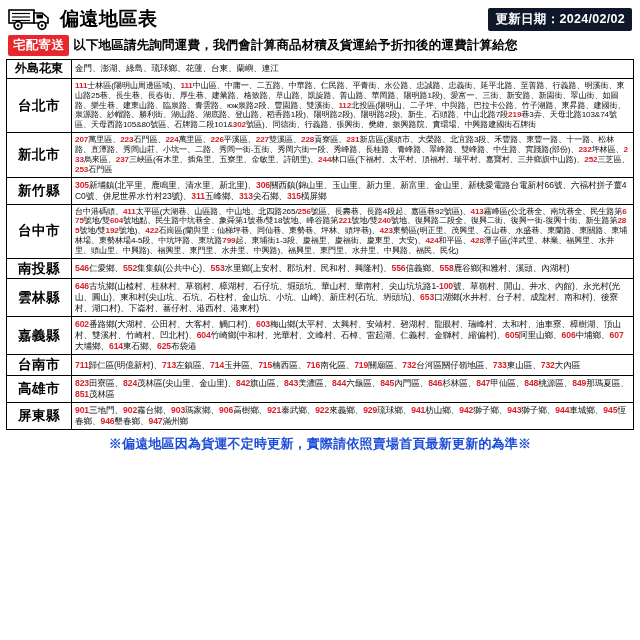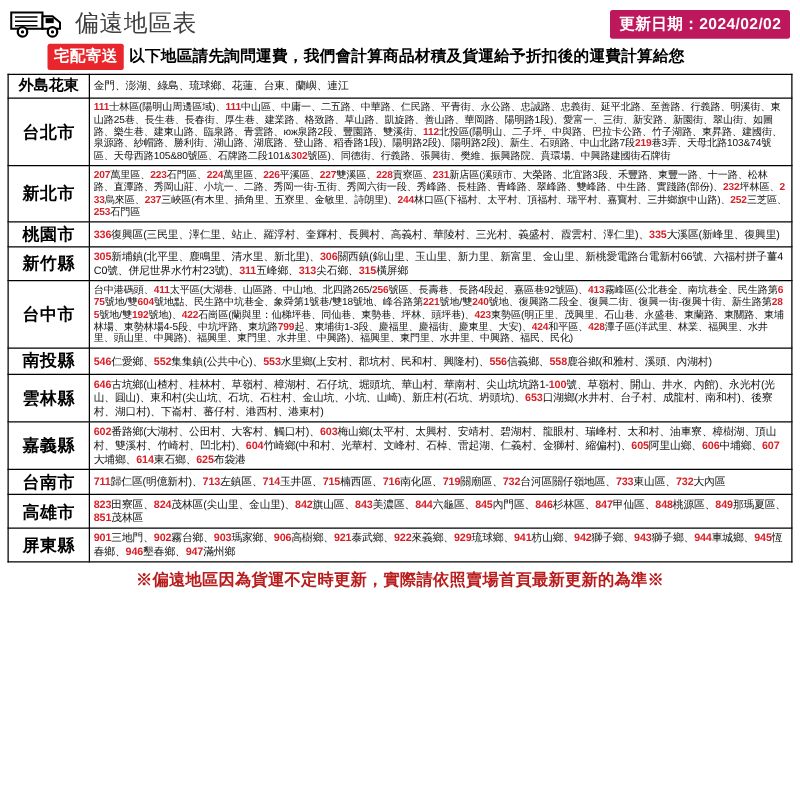--- a/index.html
+++ b/index.html
@@ -31,28 +31,28 @@
     padding: 0 2px;
   }
   .truck-icon {
     width: 46px;
     height: 26px;
     flex: 0 0 auto;
     position: relative;
   }
   .title {
     font-size: 19px;
-    font-weight: normal;
+    font-weight: bold;
     letter-spacing: 0.5px;
     white-space: nowrap;
-    color: #404040;
+    color: #000000;
   }
   .header-spacer { flex: 1 1 auto; }
   .update-box {
-    background: #be185d;
+    background: #0f172a;
     color: #ffffff;
     font-size: 12.5px;
     font-weight: bold;
     padding: 3px 7px;
     border-radius: 2px;
     white-space: nowrap;
     letter-spacing: 0.3px;
   }
 
   
@@ -64,21 +64,20 @@
     white-space: nowrap;
   }
   .subtitle-tag {
     background: #e8262b;
     color: #ffffff;
     font-size: 12.5px;
     font-weight: bold;
     padding: 2px 5px;
     border-radius: 2px;
     letter-spacing: 0.3px;
-    margin-left: 30px;
   }
   .subtitle-text {
     font-size: 12.5px;
     font-weight: bold;
     color: #000;
     letter-spacing: 0.2px;
     text-align: center;
   }
 
   
@@ -116,21 +115,21 @@
     font-size: 8.1px;
     line-height: 1.22;
   }
   .num { color: #d81f26; font-weight: bold; }
 
   
   .footer {
     text-align: center;
     font-size: 13px;
     font-weight: bold;
-    color: #b91c1c;
+    color: #1d4ed8;
     padding-top: 5px;
     letter-spacing: 0.2px;
   }
 </style>
 </head>
 <body>
 
 <div class="page">
 
   <div class="header">
@@ -166,24 +165,20 @@
       </tr>
       <tr>
         <td class="region">台北市</td>
         <td class="areas tight"><span class="num">111</span>士林區(陽明山周邊區域)、<span class="num">111</span>中山區、中庸一、二五路、中華路、仁民路、平青街、永公路、忠誠路、忠義街、延平北路、至善路、行義路、明溪街、東山路25巷、長生巷、長春街、厚生巷、建業路、格致路、草山路、凱旋路、善山路、華岡路、陽明路1段)、愛富一、三街、新安路、新園街、翠山街、如圖路、樂生巷、建東山路、臨泉路、青雲路、юж泉路2段、豐園路、雙溪街、<span class="num">112</span>北投區(陽明山、二子坪、中與路、巴拉卡公路、竹子湖路、東昇路、建國街、泉源路、紗帽路、勝利街、湖山路、湖底路、登山路、稻香路1段)、陽明路2段)、陽明路2段)、新生、石頭路、中山北路7段<span class="num">219</span>巷3弄、天母北路103&amp;74號區、天母西路105&amp;80號區、石牌路二段101&amp;<span class="num">302</span>號區)、同德街、行義路、張興街、樊維、振興路院、賁環場、中興路建國街石牌街</td>
       </tr>
       <tr>
         <td class="region">新北市</td>
         <td class="areas tight"><span class="num">207</span>萬里區、<span class="num">223</span>石門區、<span class="num">224</span>萬里區、<span class="num">226</span>平溪區、<span class="num">227</span>雙溪區、<span class="num">228</span>貢寮區、<span class="num">231</span>新店區(溪頭市、大榮路、北宜路3段、禾豐路、東豐一路、十一路、松林路、直潭路、秀岡山莊、小坑一、二路、秀岡一街-五街、秀岡六街一段、秀峰路、長桂路、青峰路、翠峰路、雙峰路、中生路、實踐路(部份)、<span class="num">232</span>坪林區、<span class="num">233</span>烏來區、<span class="num">237</span>三峽區(有木里、插角里、五寮里、金敏里、詩朗里)、<span class="num">244</span>林口區(下福村、太平村、頂福村、瑞平村、嘉寶村、三井鄉旗中山路)、<span class="num">252</span>三芝區、<span class="num">253</span>石門區</td>
       </tr>
       <tr>
-        <td class="region">桃園市</td>
-        <td class="areas"><span class="num">336</span>復興區(三民里、澤仁里、站止、羅浮村、奎輝村、長興村、高義村、華陵村、三光村、義盛村、霞雲村、澤仁里)、<span class="num">335</span>大溪區(新峰里、復興里)</td>
-      </tr>
-      <tr>
         <td class="region">新竹縣</td>
         <td class="areas"><span class="num">305</span>新埔鎮(北平里、鹿鳴里、清水里、新北里)、<span class="num">306</span>關西鎮(錦山里、玉山里、新力里、新富里、金山里、新桃愛電路台電新村66號、六福村拼子薑4C0號、併尼世界水竹村23號)、<span class="num">311</span>五峰鄉、<span class="num">313</span>尖石鄉、<span class="num">315</span>橫屏鄉</td>
       </tr>
       <tr>
         <td class="region">台中市</td>
         <td class="areas tight">台中港碼頭、<span class="num">411</span>太平區(大湖巷、山區路、中山地、北四路265/<span class="num">256</span>號區、長壽巷、長路4段起、嘉區巷92號區)、<span class="num">413</span>霧峰區(公北巷全、南坑巷全、民生路第<span class="num">675</span>號地/雙<span class="num">604</span>號地點、民生路中坑巷全、象舜第1號巷/雙18號地、峰谷路第<span class="num">221</span>號地/雙<span class="num">240</span>號地、復興路二段全、復興二街、復興一街-復興十街、新生路第<span class="num">285</span>號地/雙<span class="num">192</span>號地)、<span class="num">422</span>石崗區(蘭與里：仙梯坪巷、同仙巷、東勢巷、坪林、頭坪巷)、<span class="num">423</span>東勢區(明正里、茂興里、石山巷、永盛巷、東蘭路、東關路、東埔林場、東勢林場4-5段、中坑坪路、東坑路<span class="num">799</span>起、東埔街1-3段、慶福里、慶福街、慶東里、大安)、<span class="num">424</span>和平區、<span class="num">428</span>潭子區(洋武里、林業、福興里、水井里、頭山里、中興路)、福興里、東門里、水井里、中興路)、福興里、東門里、水井里、中興路、福民、民化)</td>
       </tr>
       <tr>
         <td class="region">南投縣</td>
         <td class="areas"><span class="num">546</span>仁愛鄉、<span class="num">552</span>集集鎮(公共中心)、<span class="num">553</span>水里鄉(上安村、郡坑村、民和村、興隆村)、<span class="num">556</span>信義鄉、<span class="num">558</span>鹿谷鄉(和雅村、溪頭、內湖村)</td>

